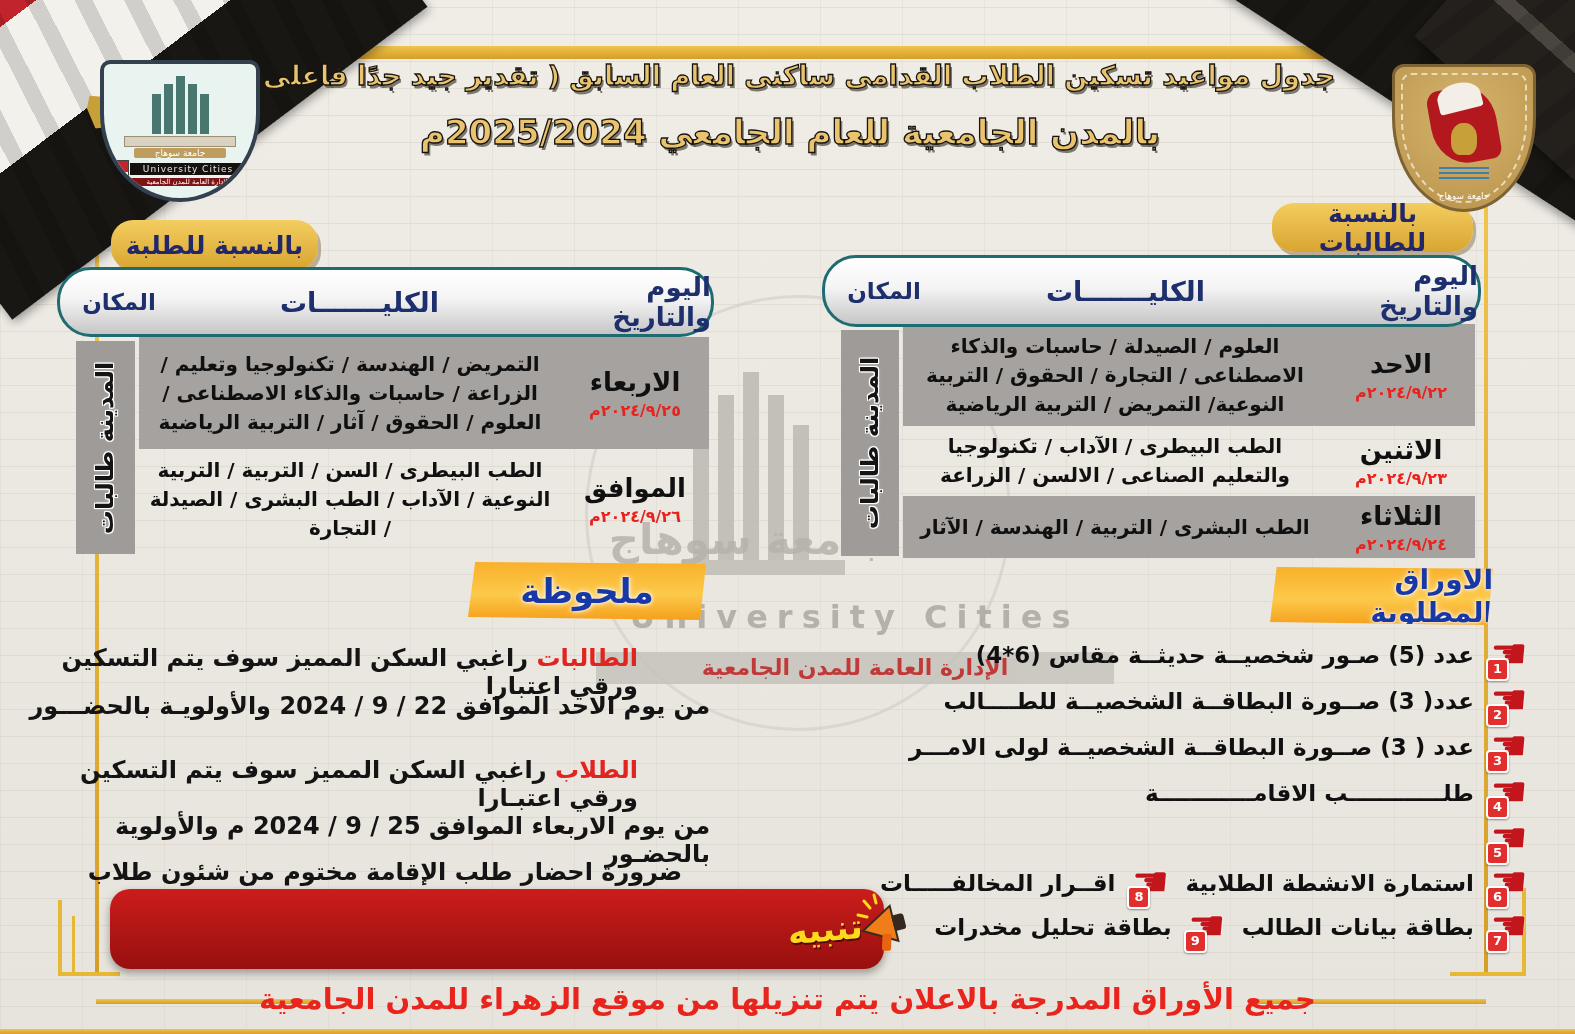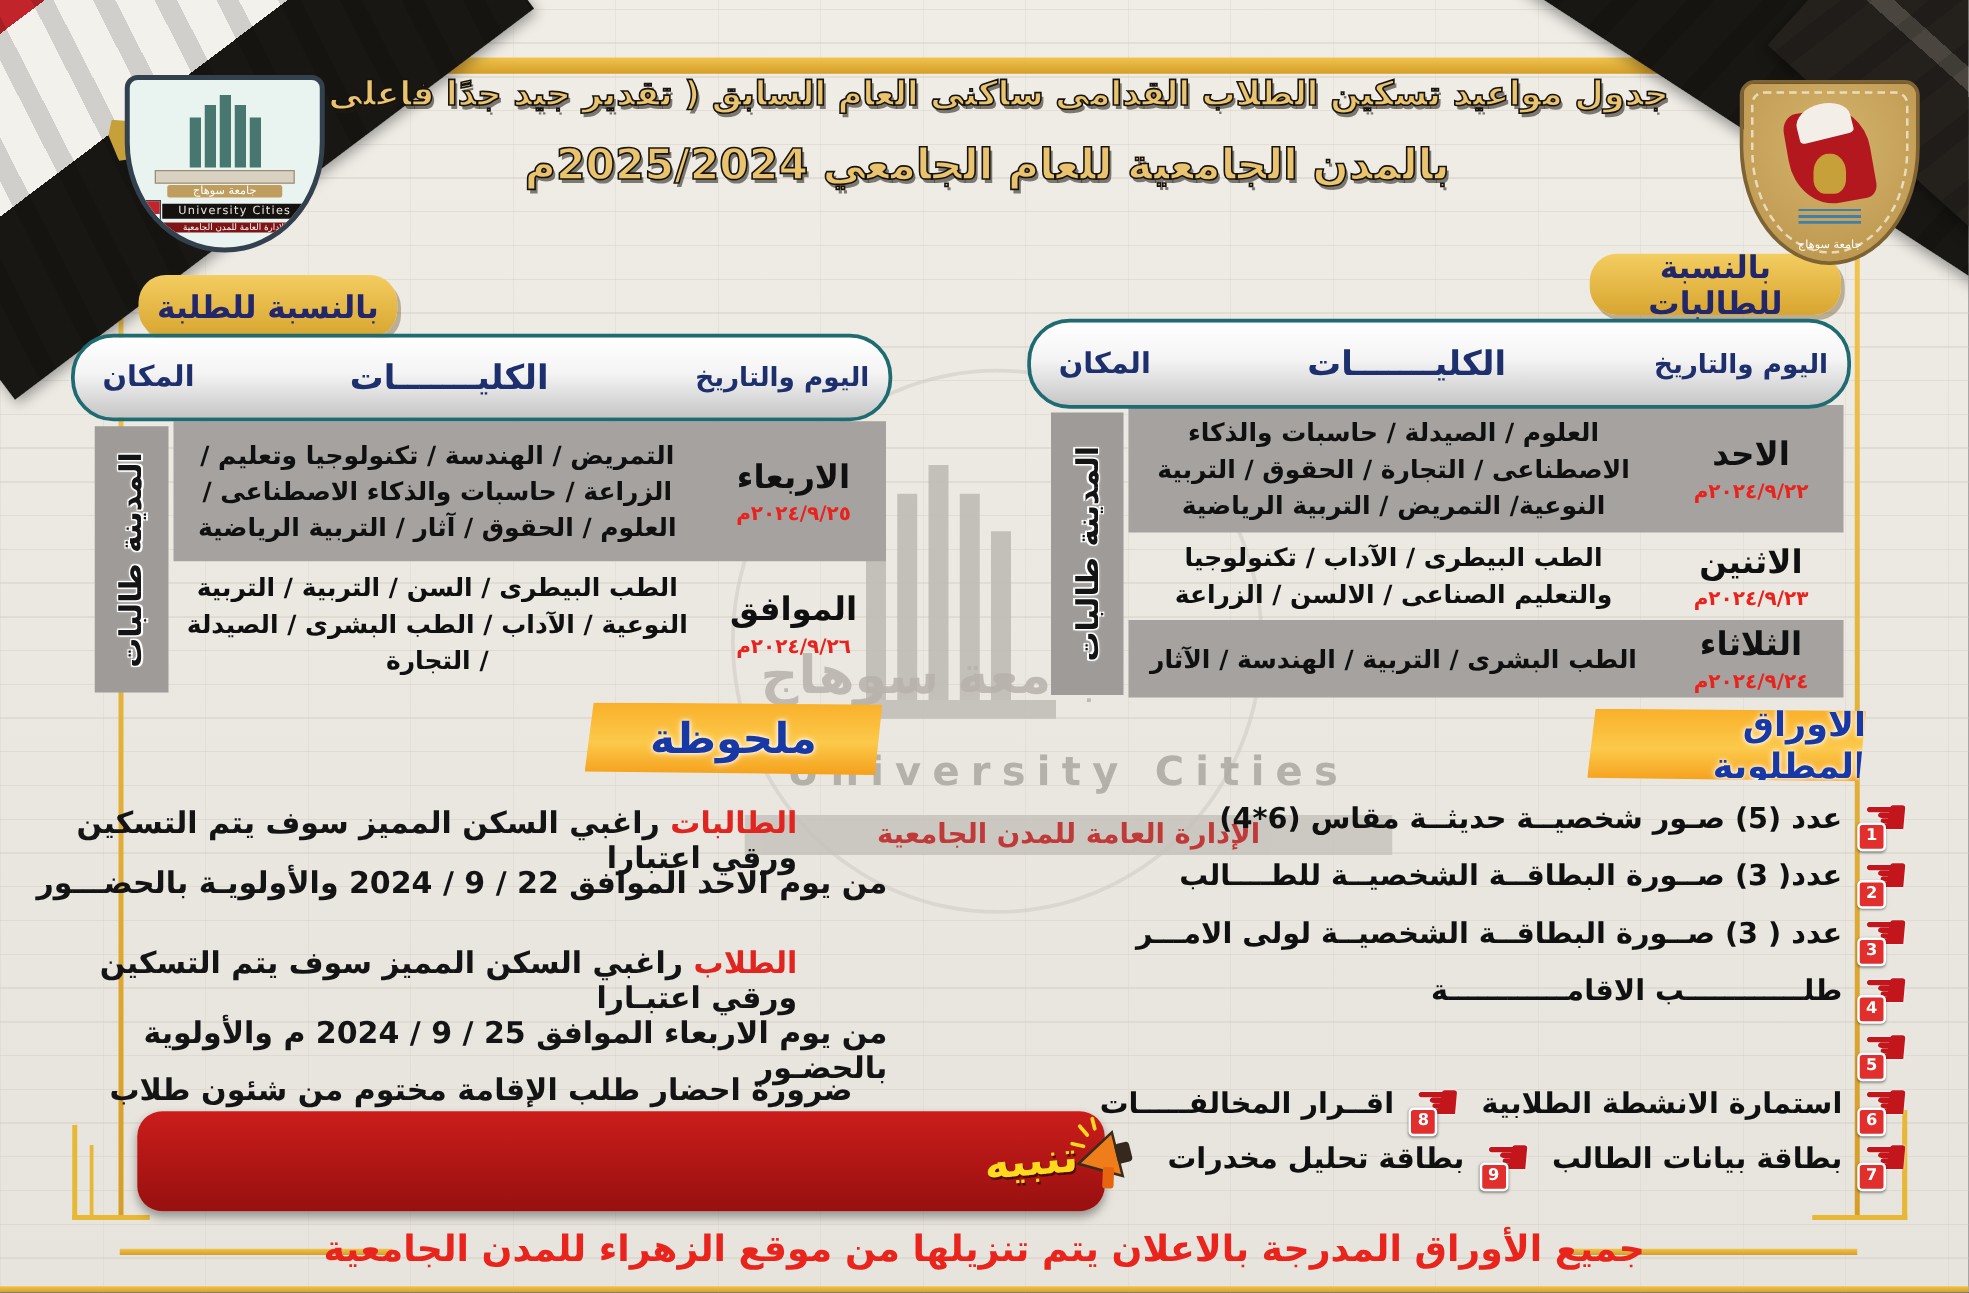--- a/index.html
+++ b/index.html
@@ -73,21 +73,21 @@
   
   .badge{background:linear-gradient(180deg,#f3cd60,#d8a530);color:#22276b;font-weight:bold;text-align:center;
     box-shadow:3px 4px 0 rgba(90,60,10,.35);display:flex;align-items:center;justify-content:center;z-index:3;border-radius:22px;}
   .f-badge{left:1272px;top:203px;width:201px;height:49px;font-size:25px;}
   .m-badge{left:63px;top:220px;width:207px;height:50px;font-size:25px;margin-left:48px;}
   
   .pill{border:3px solid #1f6b72;border-radius:34px;display:flex;direction:rtl;align-items:center;z-index:3;
     background:linear-gradient(180deg,#ffffff 0%,#f4f4f4 45%,#c6c6c6 100%);color:#1d2f6d;font-weight:bold;}
   .f-pill{left:822px;top:255px;width:653px;height:66px;}
   .m-pill{left:57px;top:267px;width:651px;height:64px;}
-  .ph-day{width:170px;text-align:center;font-size:21px;}
+  .ph-day{width:170px;font-size:26px;}
   .ph-fac{flex:1;text-align:center;font-size:27px;}
   .ph-place{width:118px;text-align:center;font-size:23px;}
   
   .placecol{background:#9e9b98;display:flex;align-items:center;justify-content:center;z-index:2;}
   .f-placecol{left:841px;top:330px;width:58px;height:226px;}
   .m-placecol{left:76px;top:341px;width:59px;height:213px;}
   .vtext{transform:rotate(-90deg);white-space:nowrap;font-size:24px;font-weight:bold;color:#141414;
     text-shadow:0 0 2px #fff,0 0 3px #fff,1px 1px 0 #fff,-1px -1px 0 #fff,1px -1px 0 #fff,-1px 1px 0 #fff;}
   .trow{display:flex;direction:rtl;align-items:center;z-index:2;}
   .trow.gray{background:#a5a2a0;}

